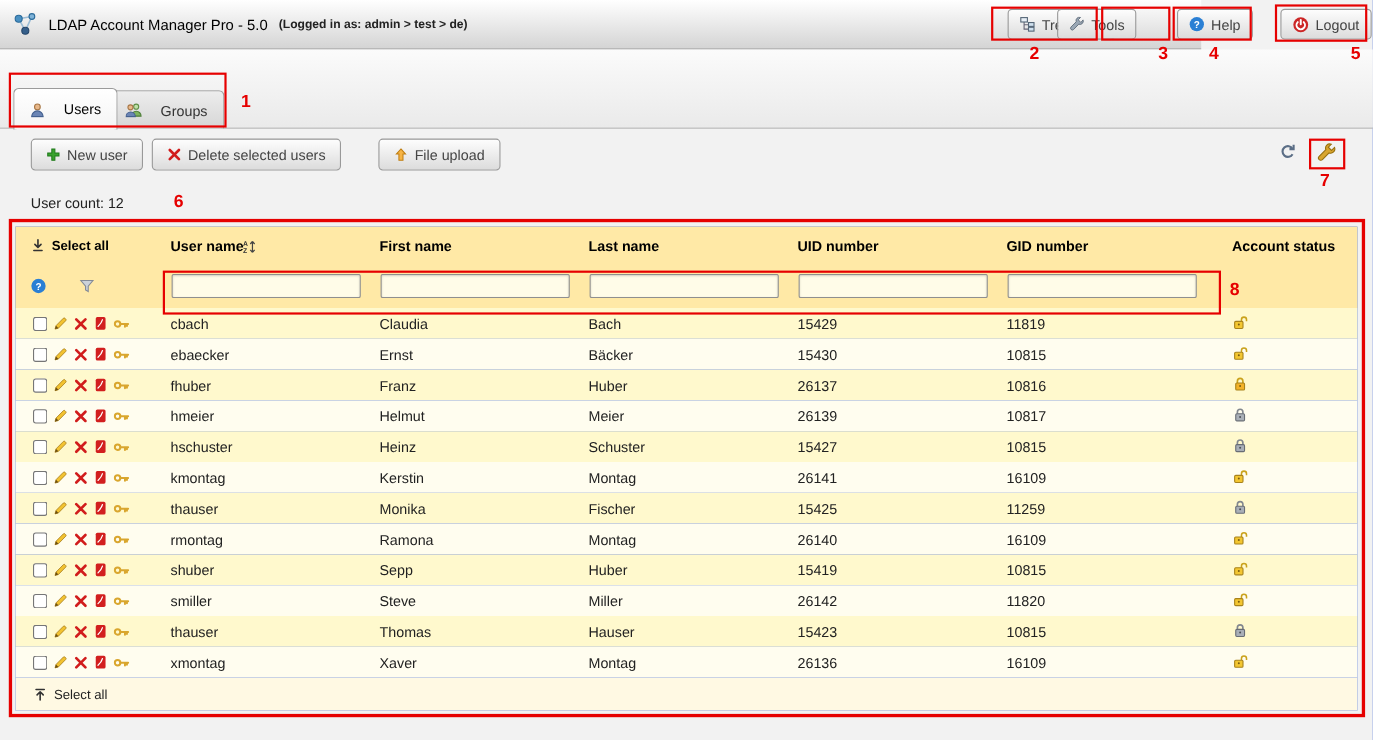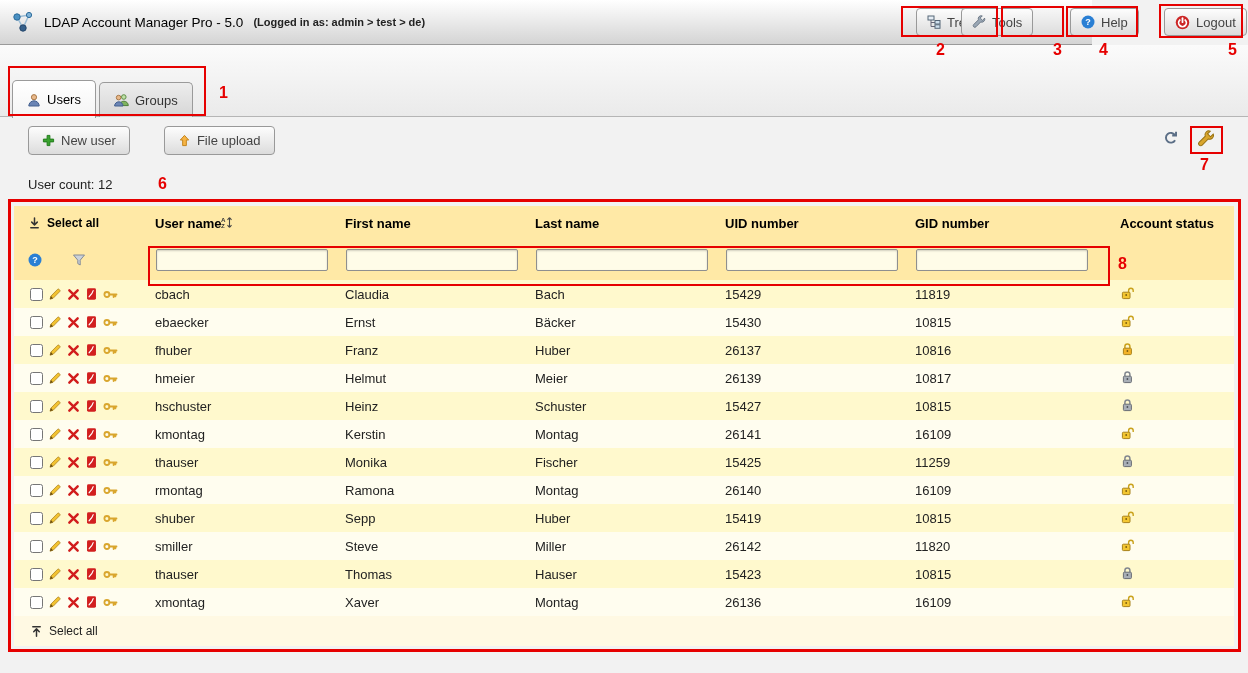--- a/index.html
+++ b/index.html
@@ -28,21 +28,21 @@
     font-family:"Liberation Sans",sans-serif;
   }
   .topbtn { position:absolute; top:8px; height:28px; }
   
   .tabstrip {
     position:absolute; left:0; top:45px; width:1248px; height:72px;
     background:linear-gradient(#fbfbfb,#eaeaea);
     border-bottom:1px solid #b5b5b5;
   }
   .tab {
-    position:absolute; display:flex; align-items:center; gap:6px;
+    position:absolute; display:flex; align-items:center; gap:17px;
     padding:0 14px; font-size:13px; color:#333; cursor:pointer;
     border:1px solid #9a9a9a; border-bottom:none;
     border-radius:5px 5px 0 0;
   }
   .tab.active {
     left:12px; top:80px; height:38px; z-index:2;
     background:linear-gradient(#ffffff,#f4f4f4); color:#000;
   }
   .tab.inactive {
     left:99px; top:82px; height:35px;
@@ -66,21 +66,21 @@
   }
   .thead { height:34px; background:var(--table-header-bg,#ffe9a6); font-weight:bold; color:#000; }
   .frow  { height:40px; background:var(--table-header-bg,#ffe9a6); }
   .row   { height:28px; color:#222; }
   .row.odd  { background:var(--row-odd,#fff9cd); }
   .row.even { background:var(--row-even,#fffdef); }
   .cell { padding-left:0; overflow:hidden; white-space:nowrap; }
   .cell.status { padding-left:13px; }
   .actions { display:flex; align-items:center; gap:5px; padding-left:12px; }
   .selectall { display:flex; align-items:center; gap:6px; padding-left:10px; font-size:12px; cursor:pointer; }
-  .headlbl { display:flex; align-items:flex-start; }
+  .headlbl { display:flex; align-items:flex-end; }
   .finput {
     width:172px; height:22px; margin-left:1px;
     background:#fffce8; border:1px solid #8f8f8f; border-radius:2px;
     box-shadow:inset 0 1px 2px rgba(0,0,0,.18);
     font-family:"Liberation Sans",sans-serif; font-size:12px; padding:0 4px;
   }
   .filtericons { display:flex; align-items:center; gap:30px; padding-left:10px; }
   .tfoot { height:30px; display:flex; align-items:center; gap:6px; padding-left:16px; font-size:12px; background:#fff9e3; cursor:pointer; }
   .icon { display:inline-flex; align-items:center; cursor:pointer; line-height:0; }
   .icon.static { cursor:default; }
@@ -174,20 +174,28 @@
 
 <div class="toolbar">
   <button class="btn">
     <span class="icon static">
       <svg width="13" height="13" viewBox="0 0 14 14">
         <path d="M5.5 1.5 h3 v4 h4 v3 h-4 v4 h-3 v-4 h-4 v-3 h4 z" fill="#3aa32f" stroke="#1f7a1a"></path>
       </svg>
     </span>
     <span>New user</span>
   </button>
+  <button class="btn">
+    <span class="icon static">
+      <svg width="13" height="13" viewBox="0 0 14 14">
+        <path d="M2.5 2.5 L11.5 11.5 M11.5 2.5 L2.5 11.5" stroke="#d11c1c" stroke-width="2.6" stroke-linecap="round"></path>
+      </svg>
+    </span>
+    <span>Delete selected users</span>
+  </button>
   <button class="btn gap-left">
     <span class="icon static">
       <svg width="13" height="13" viewBox="0 0 14 14">
         <path d="M7 1.5 L11.5 6.5 H9 V12.5 H5 V6.5 H2.5 z" fill="#f6b445" stroke="#c07f14"></path>
       </svg>
     </span>
     <span>File upload</span>
   </button>
 </div>
 

